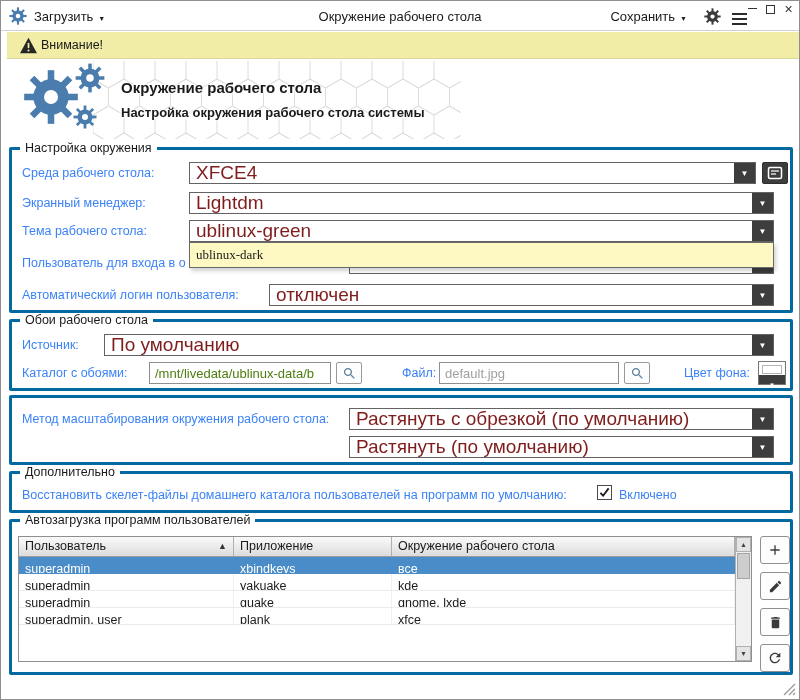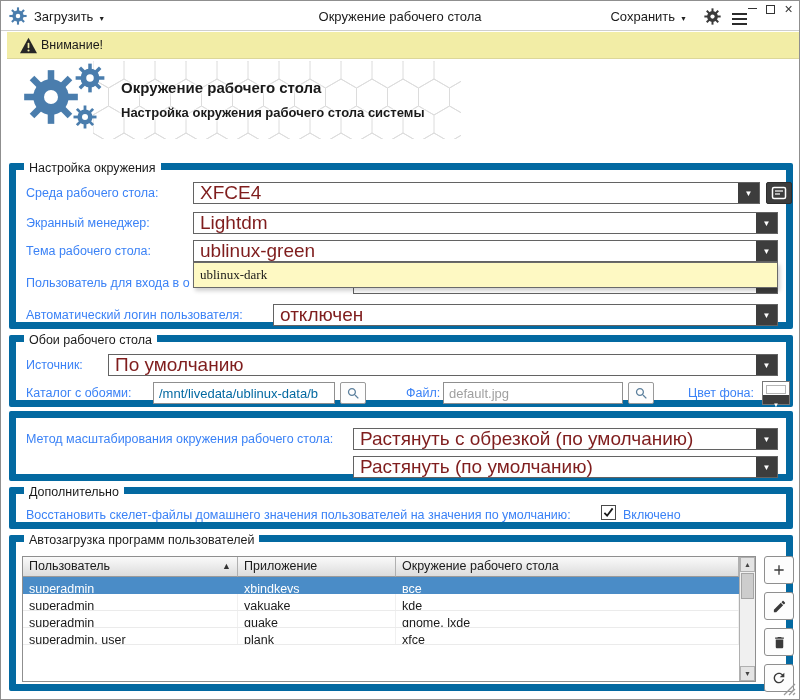--- a/index.html
+++ b/index.html
@@ -27,30 +27,30 @@
   .warnbar{position:absolute;left:0;top:31px;right:0;height:27px;background:#f2eda6;border-bottom:1px solid #dcd79a;display:flex;align-items:center;padding-left:12px;gap:3px;margin-left:6px;}
   .warnbar span{font-size:12.5px;color:#1a1a1a;}
 
   
   .hexwrap{position:absolute;left:92px;top:60px;}
   .gear-abs{position:absolute;}
   .hdr-title{position:absolute;left:120px;top:78px;font-size:15px;font-weight:bold;color:#1a1a1a;text-shadow:0 0 3px #fff,0 0 5px #fff,0 1px 4px #fff;}
   .hdr-sub{position:absolute;left:120px;top:104px;font-size:13px;font-weight:bold;color:#1a1a1a;text-shadow:0 0 3px #fff,0 0 5px #fff,0 1px 4px #fff;}
 
   
-  .gb{position:absolute;left:8px;width:784px;border:7px solid #0369a1;border-radius:2px;background:#fff;margin-top:16px;}
+  .gb{position:absolute;left:8px;width:784px;border:3px solid #0369a1;border-radius:2px;background:#fff;}
   .gb-legend{position:absolute;top:-9px;left:8px;background:#fff;padding:0 5px;font-size:12.5px;color:#1a1a1a;white-space:nowrap;}
   .lbl{position:absolute;font-size:12.5px;color:#3b82f6;white-space:nowrap;}
 
   .combo{position:absolute;height:22px;border:1px solid #636363;background:#fff;display:flex;cursor:default;}
   .combo-value{flex:1;font-size:19px;color:#7f1d1d;line-height:20px;padding-left:6px;overflow:hidden;white-space:nowrap;}
   .combo-btn{flex:0 0 21px;height:100%;background:#3d3d3d;display:flex;align-items:center;justify-content:center;}
   .combo-btn::after{content:"▼";font-size:8px;color:#fff;}
 
-  .txt{position:absolute;height:22px;border:1px solid #8f8f8f;background:#fff;font-family:inherit;font-size:13px;color:#0369a1;padding:0 5px;}
+  .txt{position:absolute;height:22px;border:1px solid #8f8f8f;background:#fff;font-family:inherit;font-size:13px;color:#4d7c0f;padding:0 5px;}
   .txt::placeholder{color:#a0a0a0;}
 
   .sq-btn{position:absolute;height:22px;width:26px;border:1px solid #9a9a9a;border-radius:2px;background:#fdfdfd;display:flex;align-items:center;justify-content:center;padding:0;cursor:default;}
   .dark-btn{position:absolute;height:22px;width:26px;border:1px solid #2e2e2e;border-radius:2px;background:#3d3d3d;display:flex;align-items:center;justify-content:center;padding:0;cursor:default;}
 
   .dd-panel{position:absolute;background:#fef9c3;border:1px solid #6a6a6a;box-shadow:2px 3px 4px rgba(0,0,0,.18);z-index:20;font-family:Liberation Serif, serif;}
   .dd-item{font-size:13px;color:#1a1a1a;line-height:24px;padding-left:6px;cursor:default;}
 
   .colorbtn{position:absolute;width:28px;height:24px;border:1px solid #777;background:#fff;padding:0;cursor:default;}
   .colorbtn .swatch{position:absolute;left:3px;top:3px;right:3px;height:9px;border:1px solid #b5b5b5;background:#fff;}
@@ -247,21 +247,21 @@
     </div>
 
     <div class="combo" style="left:337px;top:38px;width:425px">
       <span class="combo-value">Растянуть (по умолчанию)</span>
       <span class="combo-btn"></span>
     </div>
   </div>
 
   <div class="gb" style="top:470px;height:42px">
     <span class="gb-legend">Дополнительно</span>
-    <span class="lbl" style="left:10px;top:14px">Восстановить скелет-файлы домашнего значения пользователей на значения по умолчанию:</span>
+    <span class="lbl" style="left:10px;top:14px">Восстановить скелет-файлы домашнего каталога пользователей на программ по умолчанию:</span>
     <span class="chk" style="left:585px;top:11px">
       <svg width="11" height="11" viewBox="0 0 12 12">
         <path d="M1.5 6.5 L4.5 9.5 L10.5 1.5" fill="none" stroke="#1a1a1a" stroke-width="2"></path>
       </svg>
     </span>
     <span class="lbl" style="left:607px;top:14px">Включено</span>
   </div>
 
   <div class="gb" style="top:518px;height:156px">
     <span class="gb-legend">Автозагрузка программ пользователей</span>

